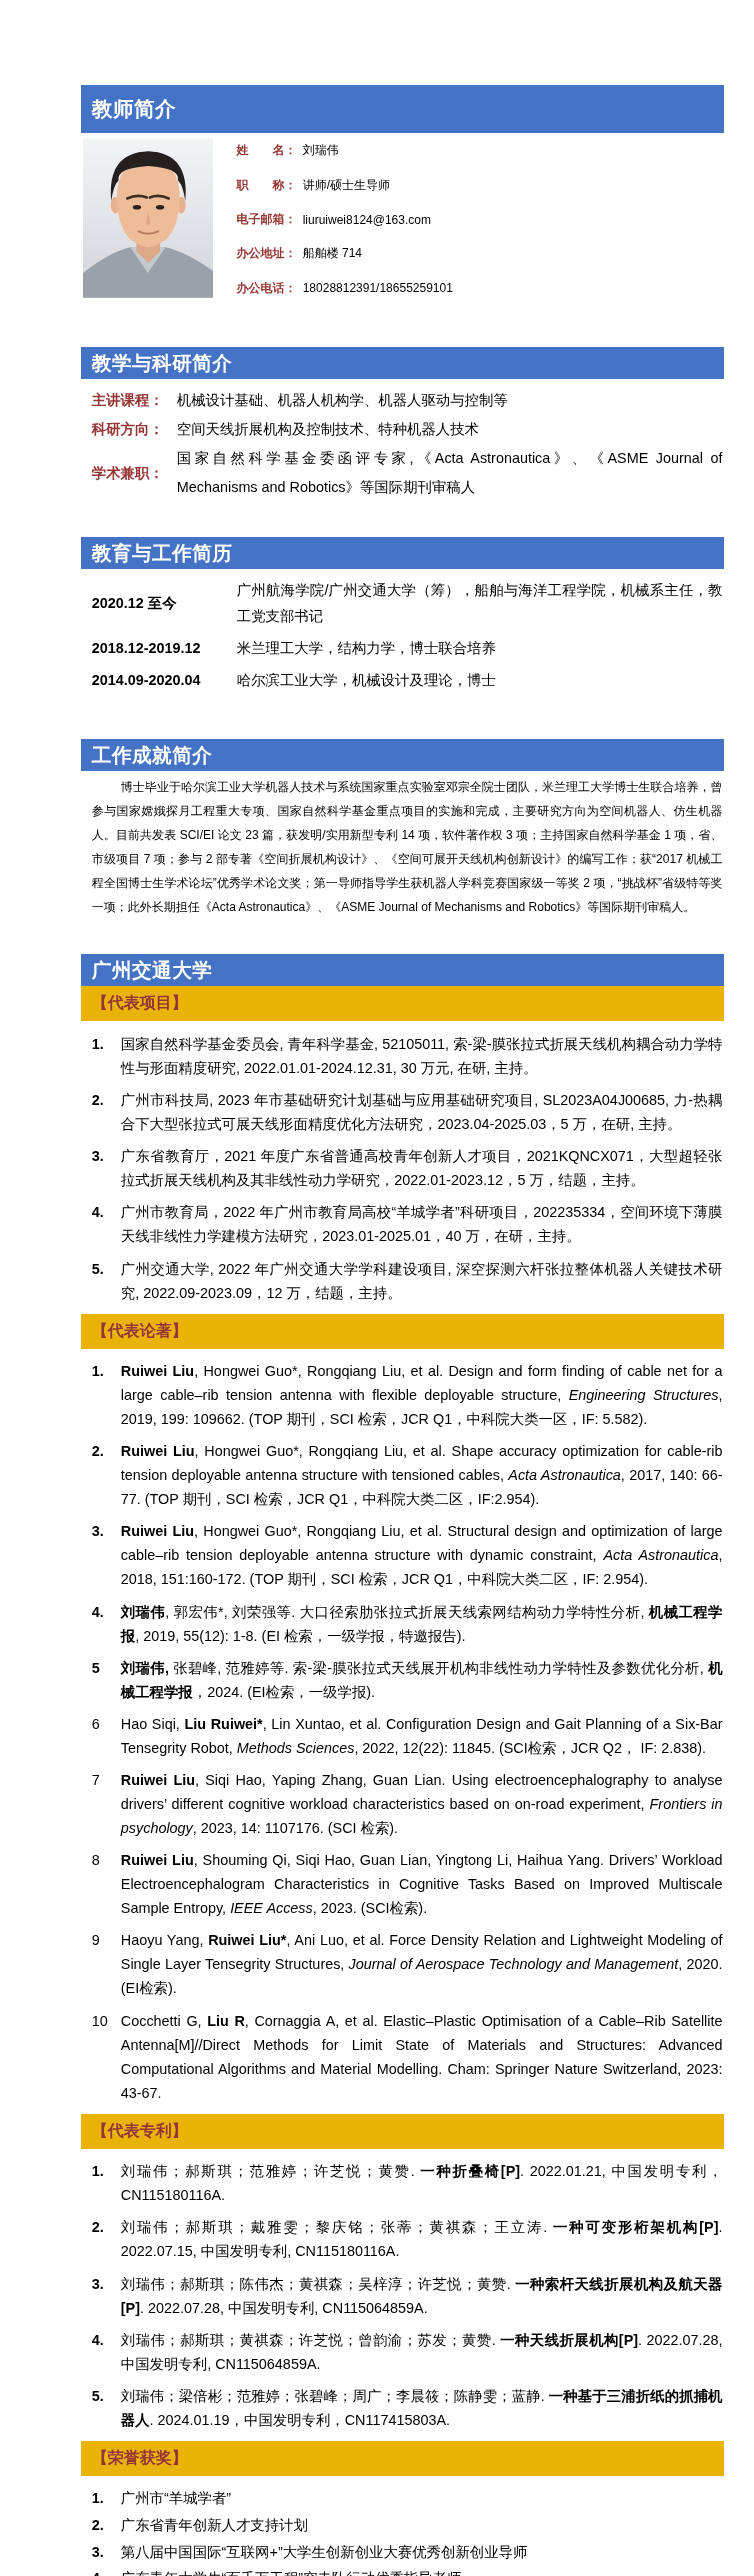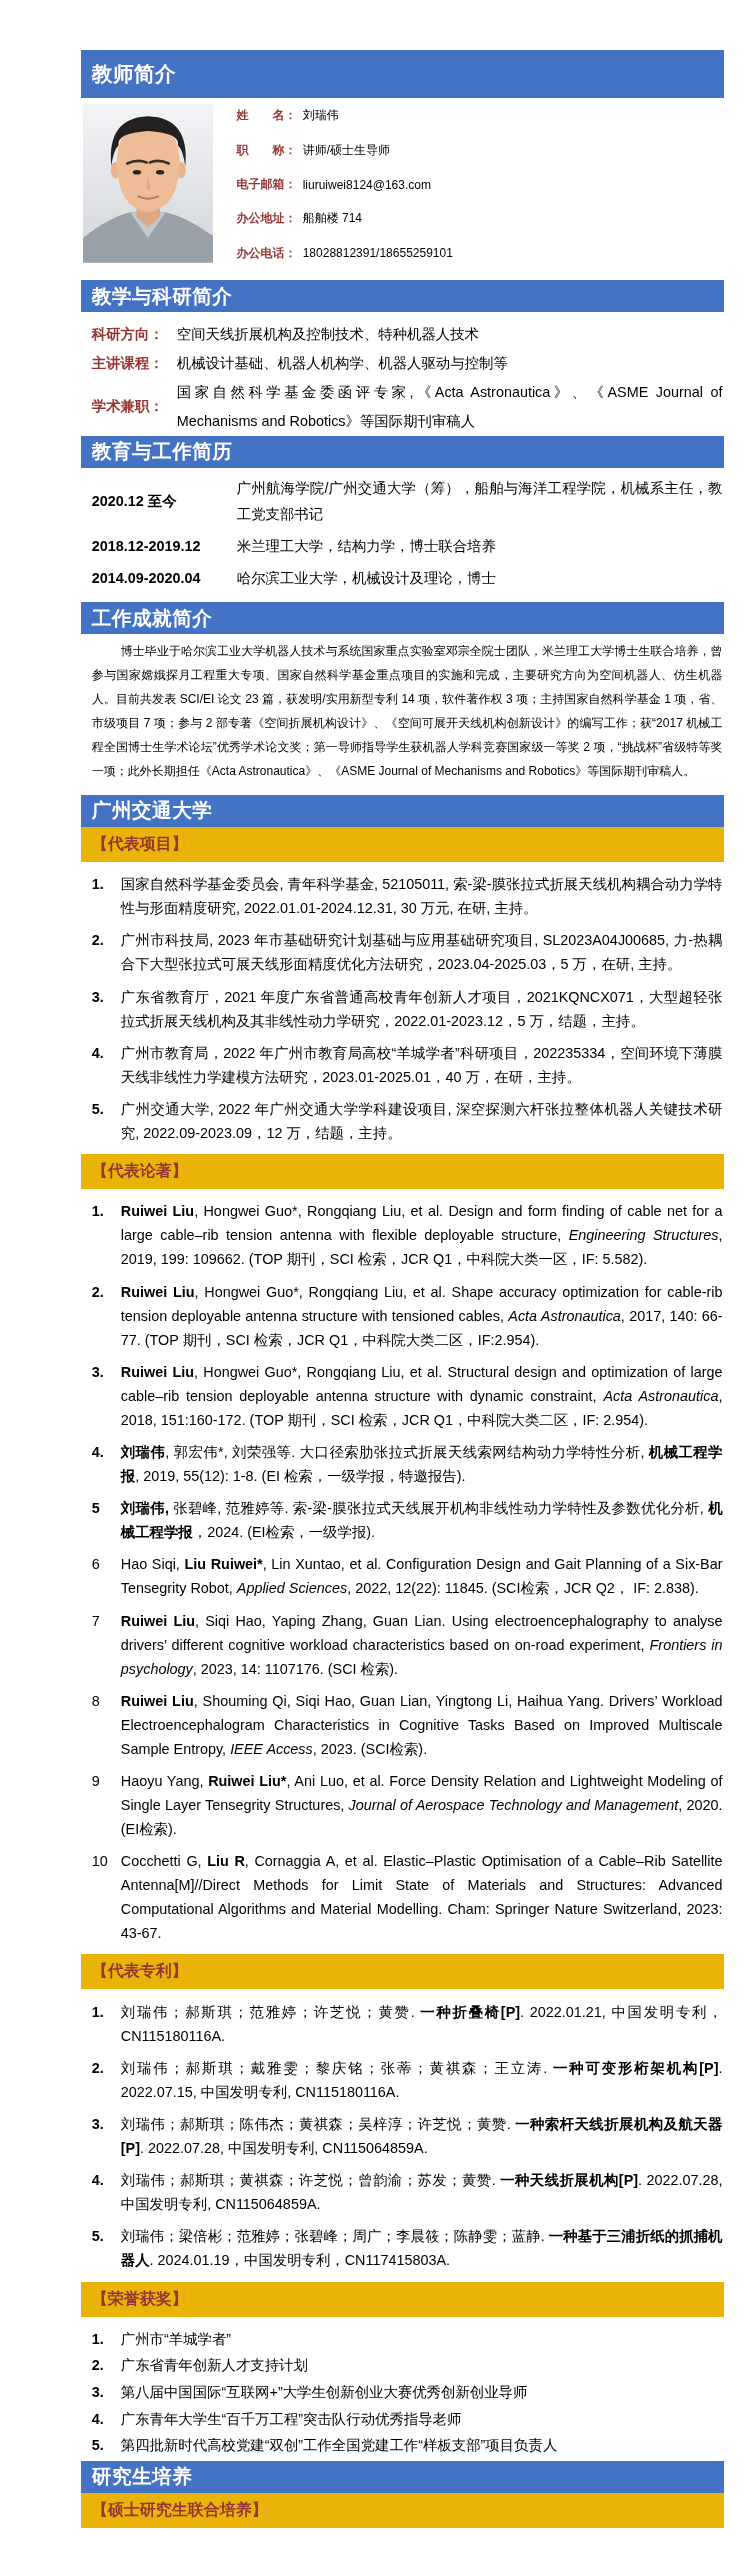--- a/index.html
+++ b/index.html
@@ -6,21 +6,21 @@
   body{
     width:754px;height:2760px;background:#ffffff;overflow:hidden;
     font-family:"Liberation Sans","DejaVu Sans",sans-serif;color:#000;
   }
   .page{width:643px;margin-left:81px;padding-top:50px;}
 
   
   .banner{
     background:#4472C4;color:#fff;font-weight:700;font-size:19.6px;
     height:32px;display:flex;align-items:center;padding-left:10.8px;
-    box-sizing:border-box;letter-spacing:0.5px;
+    box-sizing:border-box;letter-spacing:0.5px;margin-top:35px;
   }
   .banner.first{height:48px;font-size:20.6px;}
 
   
   .subhead{
     background:#eab308;color:#963634;font-weight:700;font-size:16px;
     height:35px;display:flex;align-items:center;padding-left:10.8px;
     box-sizing:border-box;
   }
 
@@ -126,27 +126,27 @@
         </div>
       </div>
   </div>
 
   <div class="banner">
     <span>教学与科研简介</span>
   </div>
   <div class="teach">
 
       <div class="teach-row">
+        <span class="teach-label">主讲课程：</span>
+        <span class="teach-value">机械设计基础、机器人机构学、机器人驱动与控制等</span>
+      </div>
+
+      <div class="teach-row">
         <span class="teach-label">科研方向：</span>
         <span class="teach-value">空间天线折展机构及控制技术、特种机器人技术</span>
-      </div>
-
-      <div class="teach-row">
-        <span class="teach-label">主讲课程：</span>
-        <span class="teach-value">机械设计基础、机器人机构学、机器人驱动与控制等</span>
       </div>
 
       <div class="teach-row">
         <span class="teach-label">学术兼职：</span>
         <span class="teach-value">国家自然科学基金委函评专家,《Acta Astronautica》、《ASME Journal of Mechanisms and Robotics》等国际期刊审稿人</span>
       </div>
     </div>
 
   <div class="banner">
     <span>教育与工作简历</span>
@@ -234,21 +234,21 @@
         <span class="item-body"><span class="b">刘瑞伟</span><span>, 郭宏伟*, 刘荣强等. 大口径索肋张拉式折展天线索网结构动力学特性分析, </span><span class="b">机械工程学报</span><span>, 2019, 55(12): 1-8. (EI 检索，一级学报，特邀报告).</span></span>
       </div>
 
       <div class="list-item">
         <span class="item-num"><span class="b">5</span></span>
         <span class="item-body"><span class="b">刘瑞伟,</span><span> 张碧峰, 范雅婷等. 索-梁-膜张拉式天线展开机构非线性动力学特性及参数优化分析, </span><span class="b">机械工程学报</span><span>，2024. (EI检索，一级学报).</span></span>
       </div>
 
       <div class="list-item">
         <span class="item-num"><span>6</span></span>
-        <span class="item-body"><span>Hao Siqi, </span><span class="b">Liu Ruiwei*</span><span>, Lin Xuntao, et al. Configuration Design and Gait Planning of a Six-Bar Tensegrity Robot, </span><span class="i">Applied Sciences</span><span>, 2022, 12(22): 11845. (SCI检索，JCR Q2， IF: 2.838).</span></span>
+        <span class="item-body"><span>Hao Siqi, </span><span class="b">Liu Ruiwei*</span><span>, Lin Xuntao, et al. Configuration Design and Gait Planning of a Six-Bar Tensegrity Robot, </span><span class="i">Methods Sciences</span><span>, 2022, 12(22): 11845. (SCI检索，JCR Q2， IF: 2.838).</span></span>
       </div>
 
       <div class="list-item">
         <span class="item-num"><span>7</span></span>
         <span class="item-body"><span class="b">Ruiwei Liu</span><span>, Siqi Hao, Yaping Zhang, Guan Lian. Using electroencephalography to analyse drivers’ different cognitive workload characteristics based on on-road experiment, </span><span class="i">Frontiers in psychology</span><span>, 2023, 14: 1107176. (SCI 检索).</span></span>
       </div>
 
       <div class="list-item">
         <span class="item-num"><span>8</span></span>
         <span class="item-body"><span class="b">Ruiwei Liu</span><span>, Shouming Qi, Siqi Hao, Guan Lian, Yingtong Li, Haihua Yang. Drivers’ Workload Electroencephalogram Characteristics in Cognitive Tasks Based on Improved Multiscale Sample Entropy, </span><span class="i">IEEE Access</span><span>, 2023. (SCI检索).</span></span>

